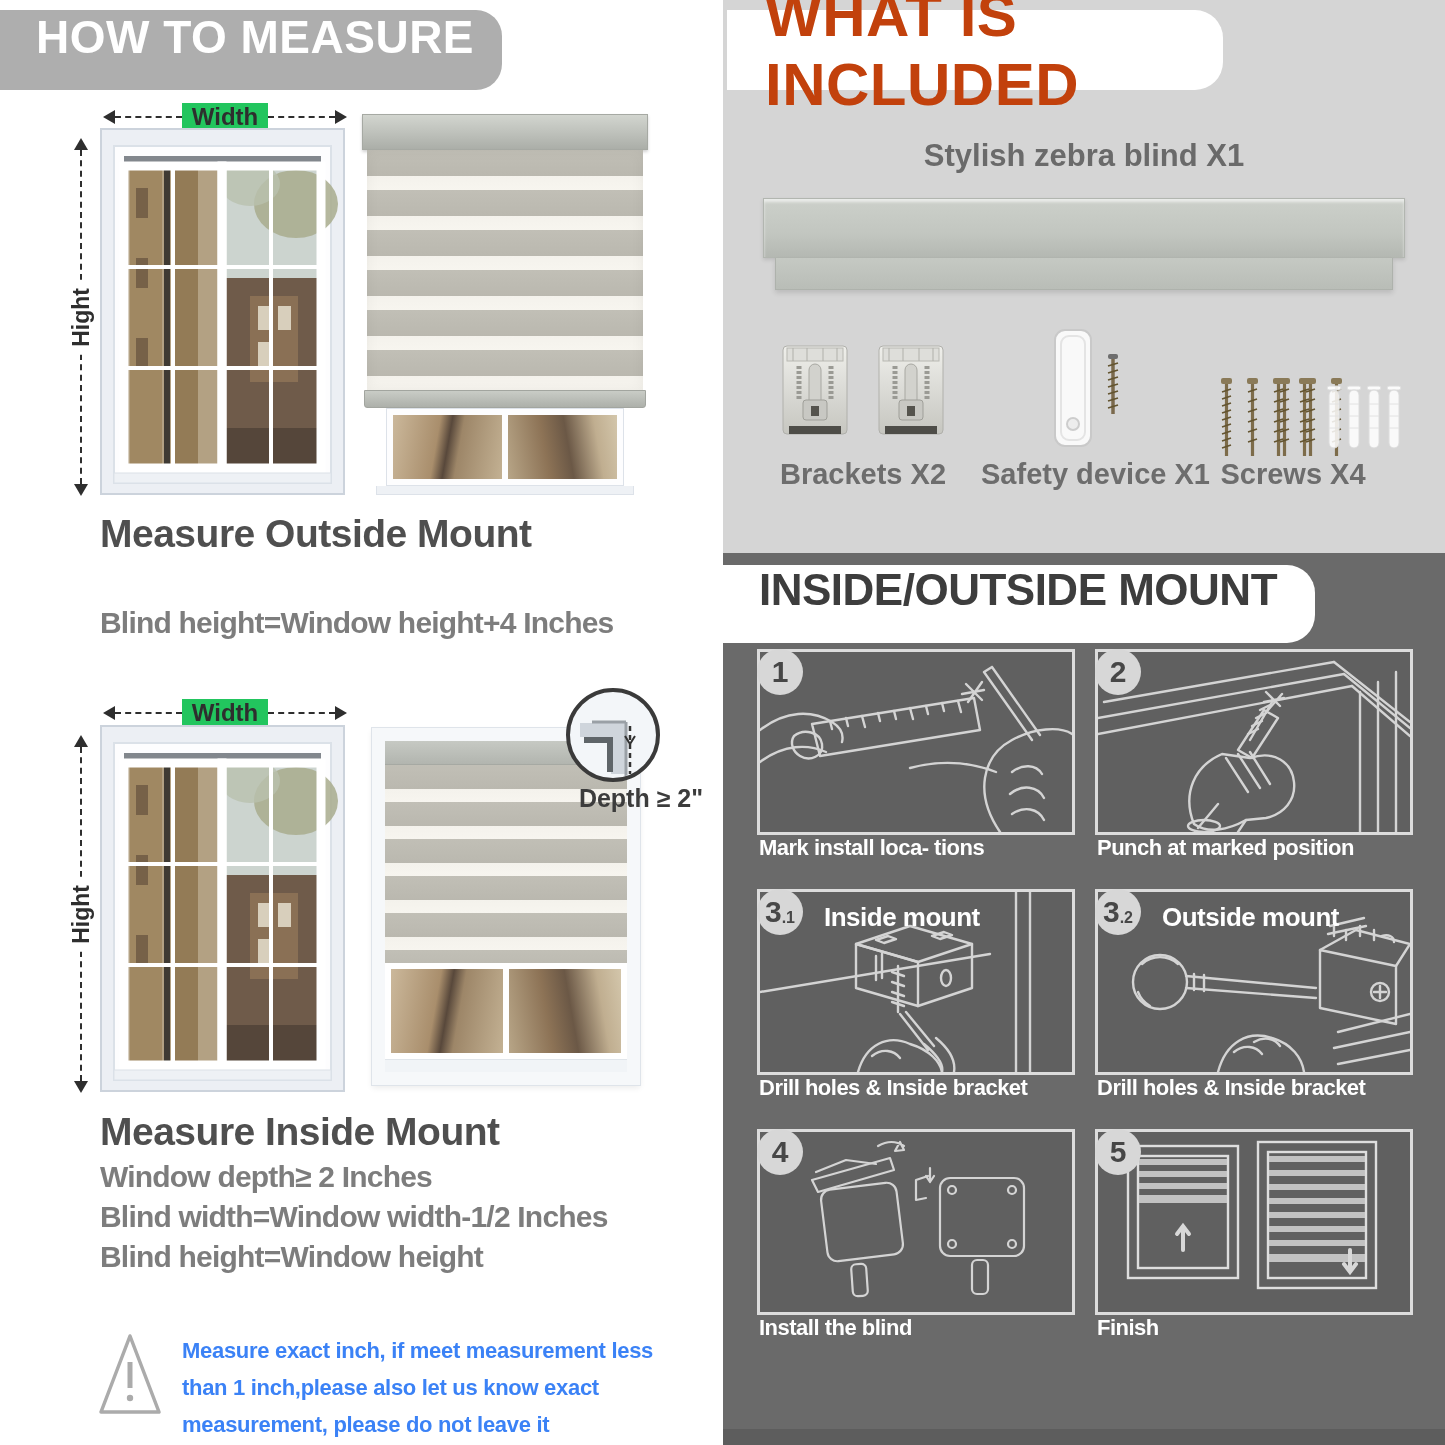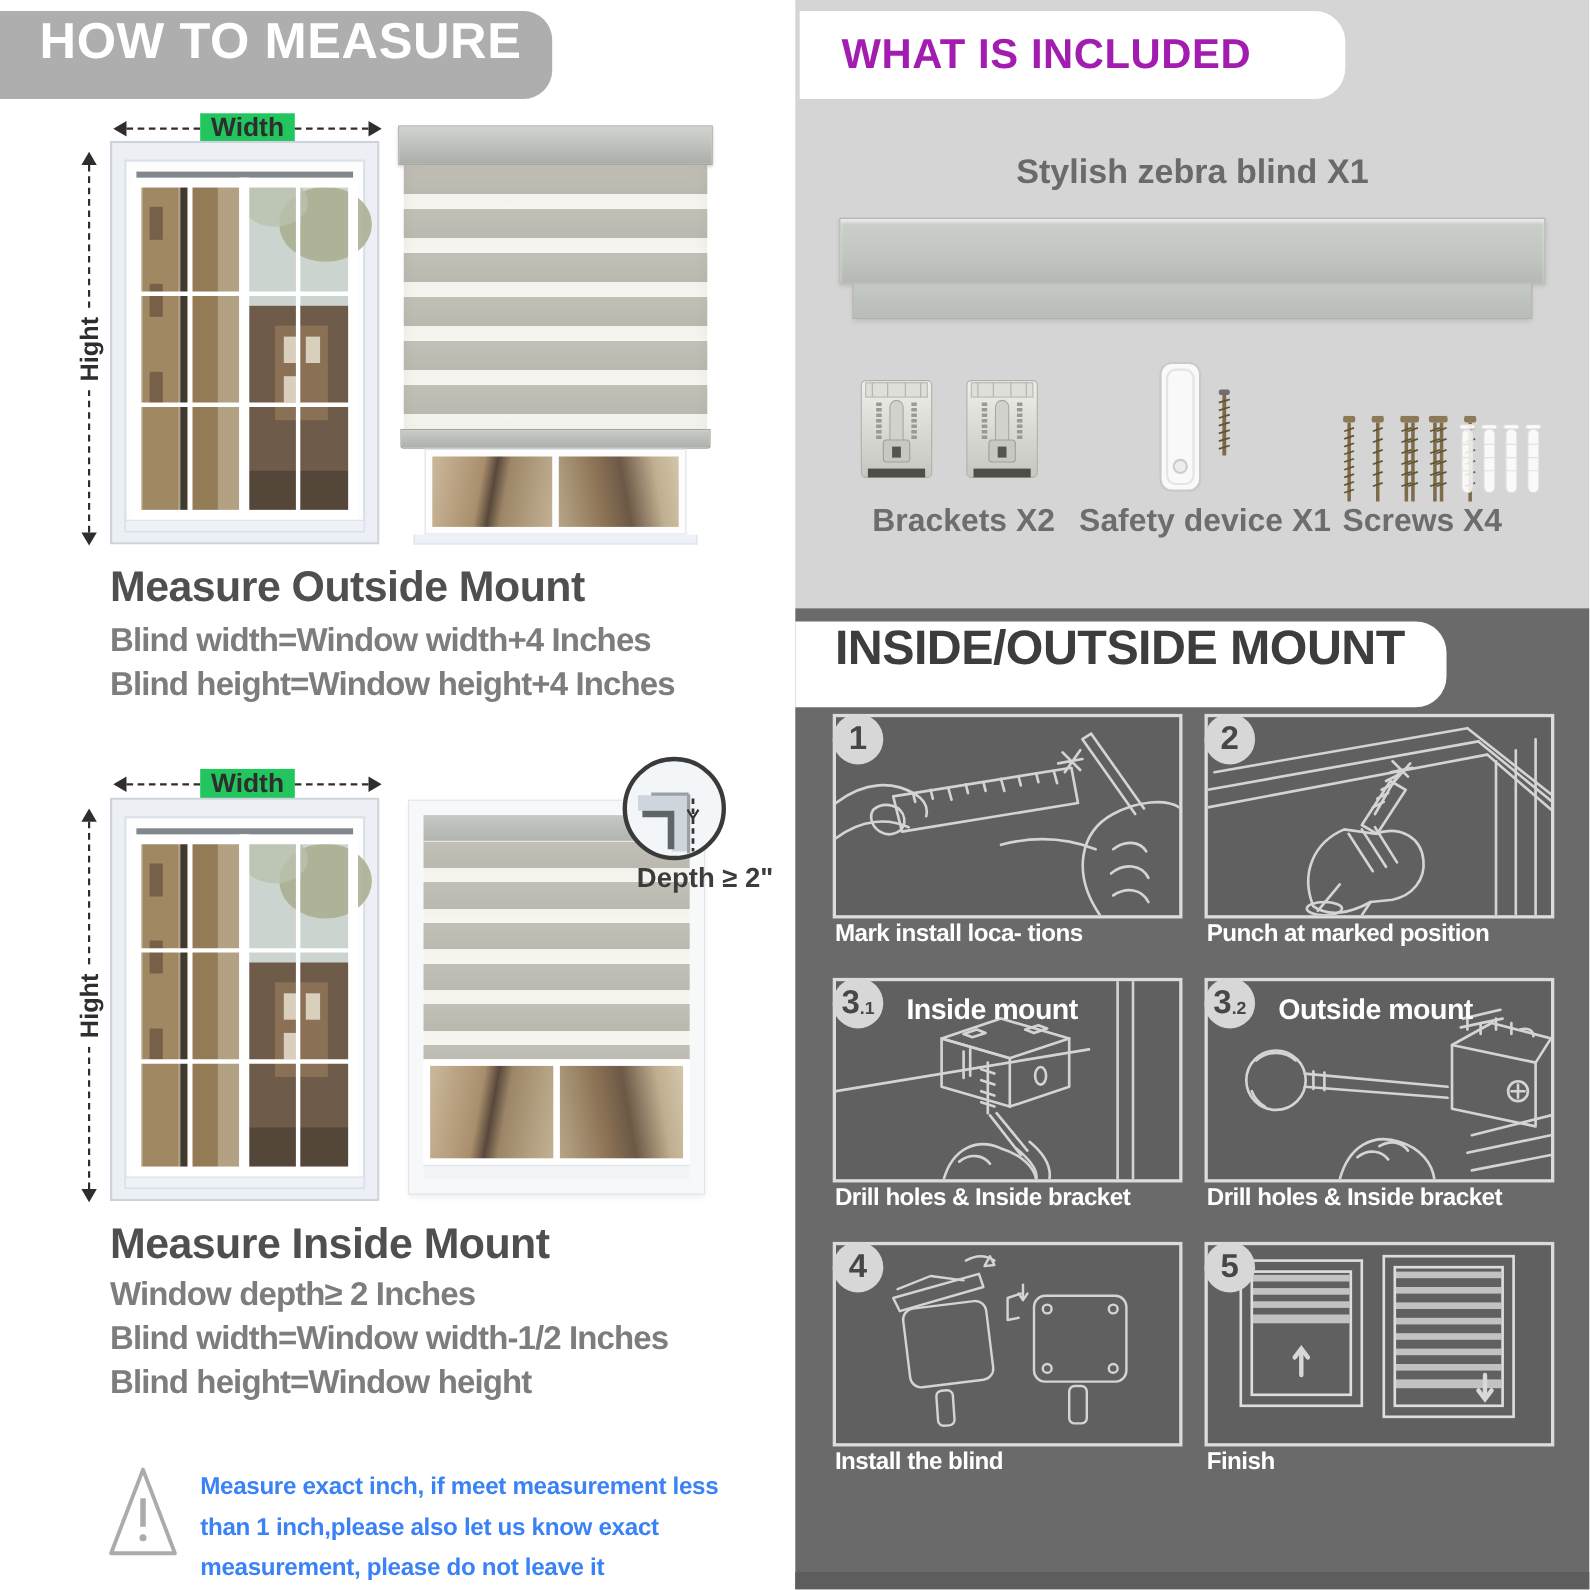--- a/index.html
+++ b/index.html
@@ -61,21 +61,21 @@
 
   .note-text { position:absolute; left:182px; top:1332px; width:490px;
                font-size:22px; font-weight:bold; color:#3b82f6; letter-spacing:-.3px; line-height:37px; }
 
   
   .right-top { position:absolute; left:723px; top:0; width:722px; height:553px; background:#d5d5d5; }
   .banner-included {
     position:absolute; left:4px; top:10px; width:496px; height:80px;
     background:#ffffff; border-radius:0 28px 28px 0;
     display:flex; align-items:center; padding-left:38px;
-    color:#a21caf; font-size:38px; font-weight:bold; letter-spacing:.5px;
+    color:#c2410c; font-size:60px; font-weight:bold; letter-spacing:.5px;
   }
   .blind-title { position:absolute; left:0; top:138px; width:100%; text-align:center;
                  font-size:31px; font-weight:bold; color:#6a6a6a; }
   .cassette-main { position:absolute; left:40px; top:198px; width:642px; height:60px;
                    background:linear-gradient(180deg,#ccd0ca,#c2c6c0 60%,#b4b8b2);
                    border:1px solid #b2b6b0; box-shadow:inset 0 3px 3px rgba(255,255,255,.6), 0 2px 4px rgba(0,0,0,.12); }
   .cassette-lip { position:absolute; left:52px; top:258px; width:618px; height:32px;
                    background:linear-gradient(180deg,#c5c9c3,#b9bdb7);
                    border:1px solid #aeb2ac; border-top:none; box-shadow:0 3px 5px rgba(0,0,0,.12); }
   .item-label { position:absolute; top:458px; font-size:29px; font-weight:bold; color:#6d6d6d;
@@ -178,21 +178,20 @@
     <div class="fabric"></div>
     <div class="rail"></div>
     <div class="under-window">
       <div class="pane"></div>
       <div class="pane2"></div>
     </div>
     <div class="sill"></div>
   </div>
 
   <div class="heading" style="top:512px;">Measure Outside Mount</div>
-  <div class="subline" style="top:566px;">Blind width=Window width+4 Inches</div>
   <div class="subline" style="top:606px;">Blind height=Window height+4 Inches</div>
 
   <div class="h-arrow" style="left:103px; top:704px; width:244px;">
     <span class="ah-l"></span>
     <span class="dash"></span>
     <span class="lbl">Width</span>
     <span class="dash"></span>
     <span class="ah-r"></span>
   </div>
   <div class="v-arrow" style="left:72px; top:735px; height:358px;">
@@ -373,21 +372,21 @@
         <g transform="translate(172,8)">
           <rect x="0" y="0" width="14" height="4" rx="2" fill="rgba(255,255,255,0.9)" stroke="#dadada"></rect>
           <rect x="2" y="4" width="10" height="58" rx="5" fill="rgba(255,255,255,0.85)" stroke="#dcdcdc"></rect>
           <line x1="2" y1="18" x2="12" y2="18" stroke="#e2e2e2"></line>
             <line x1="2" y1="30" x2="12" y2="30" stroke="#e2e2e2"></line>
           <line x1="2" y1="42" x2="12" y2="42" stroke="#e2e2e2"></line>
         </g>
       </g>
     </svg>
 
-    <div class="item-label" style="left:63px; width:180px;text-align:center;">Brackets X2</div>
+    <div class="item-label" style="left:50px; width:180px;text-align:center;">Brackets X2</div>
     <div class="item-label" style="left:258px; width:210px;">Safety device X1</div>
     <div class="item-label" style="left:470px; width:200px;">Screws X4</div>
   </div>
 
   <div class="right-bottom">
     <div class="banner-mount">
       <span>INSIDE/OUTSIDE MOUNT</span>
     </div>
 
     <div class="steps-grid">

